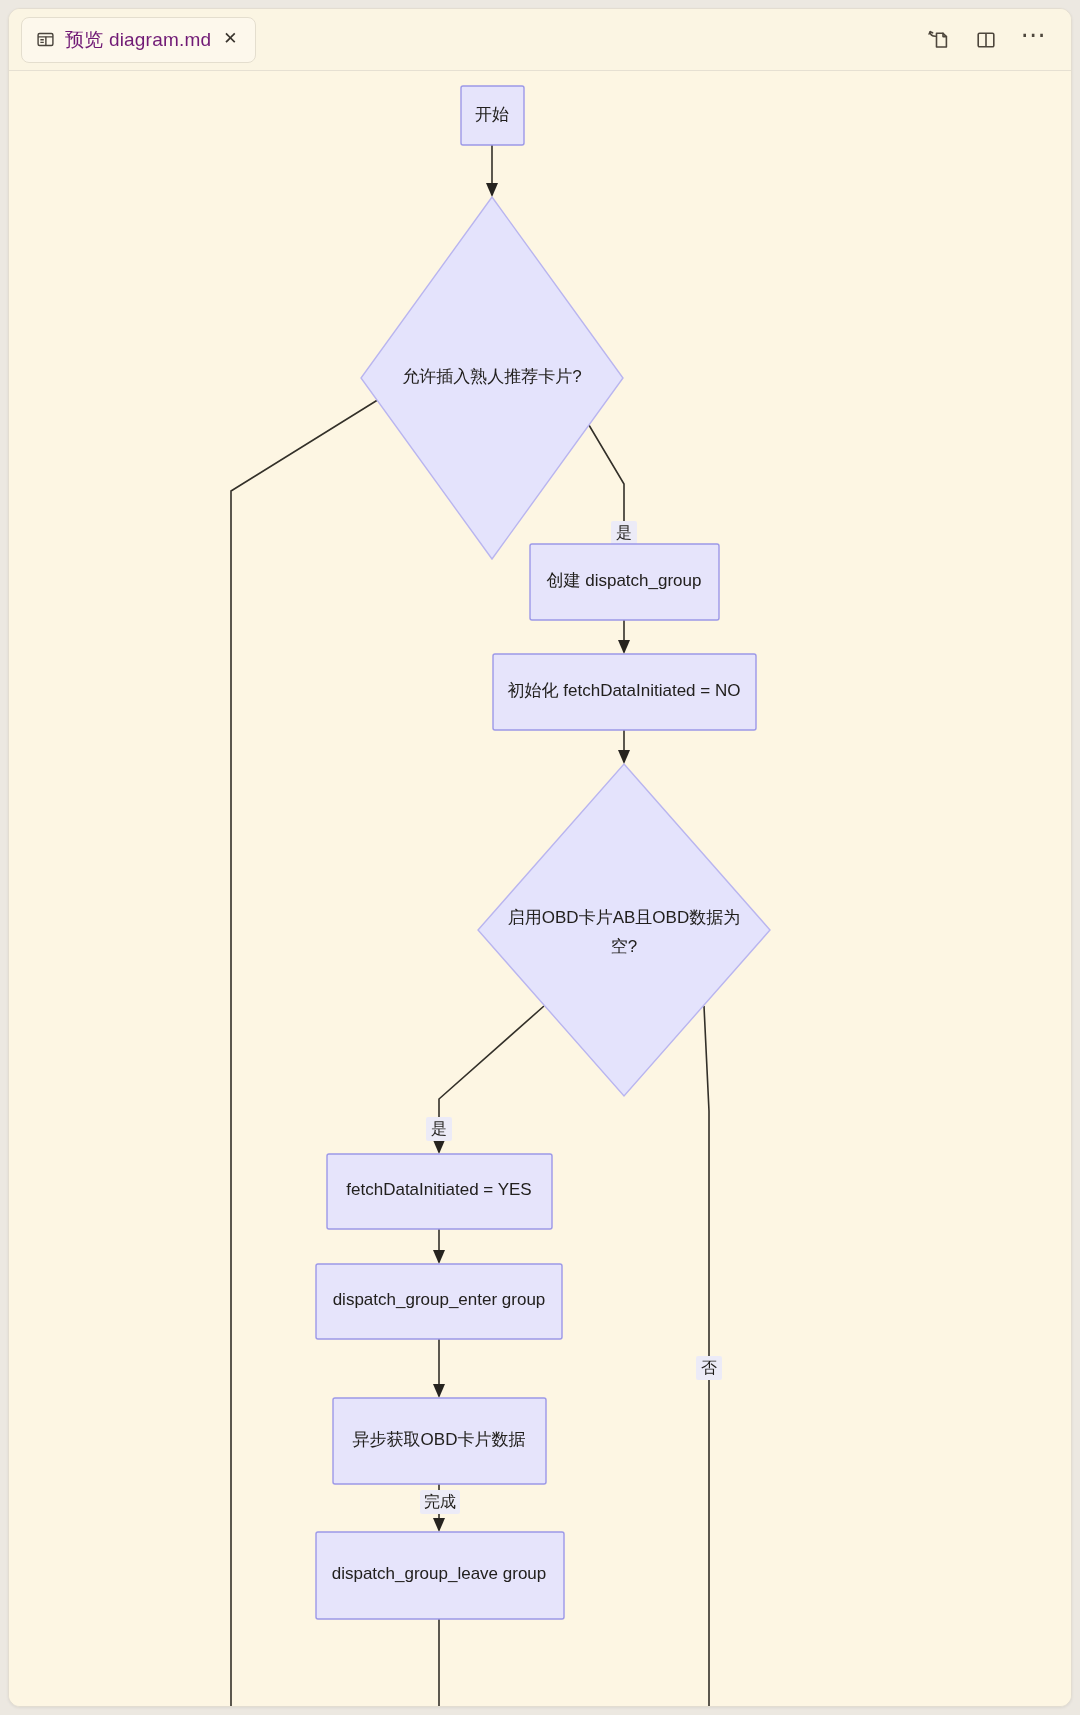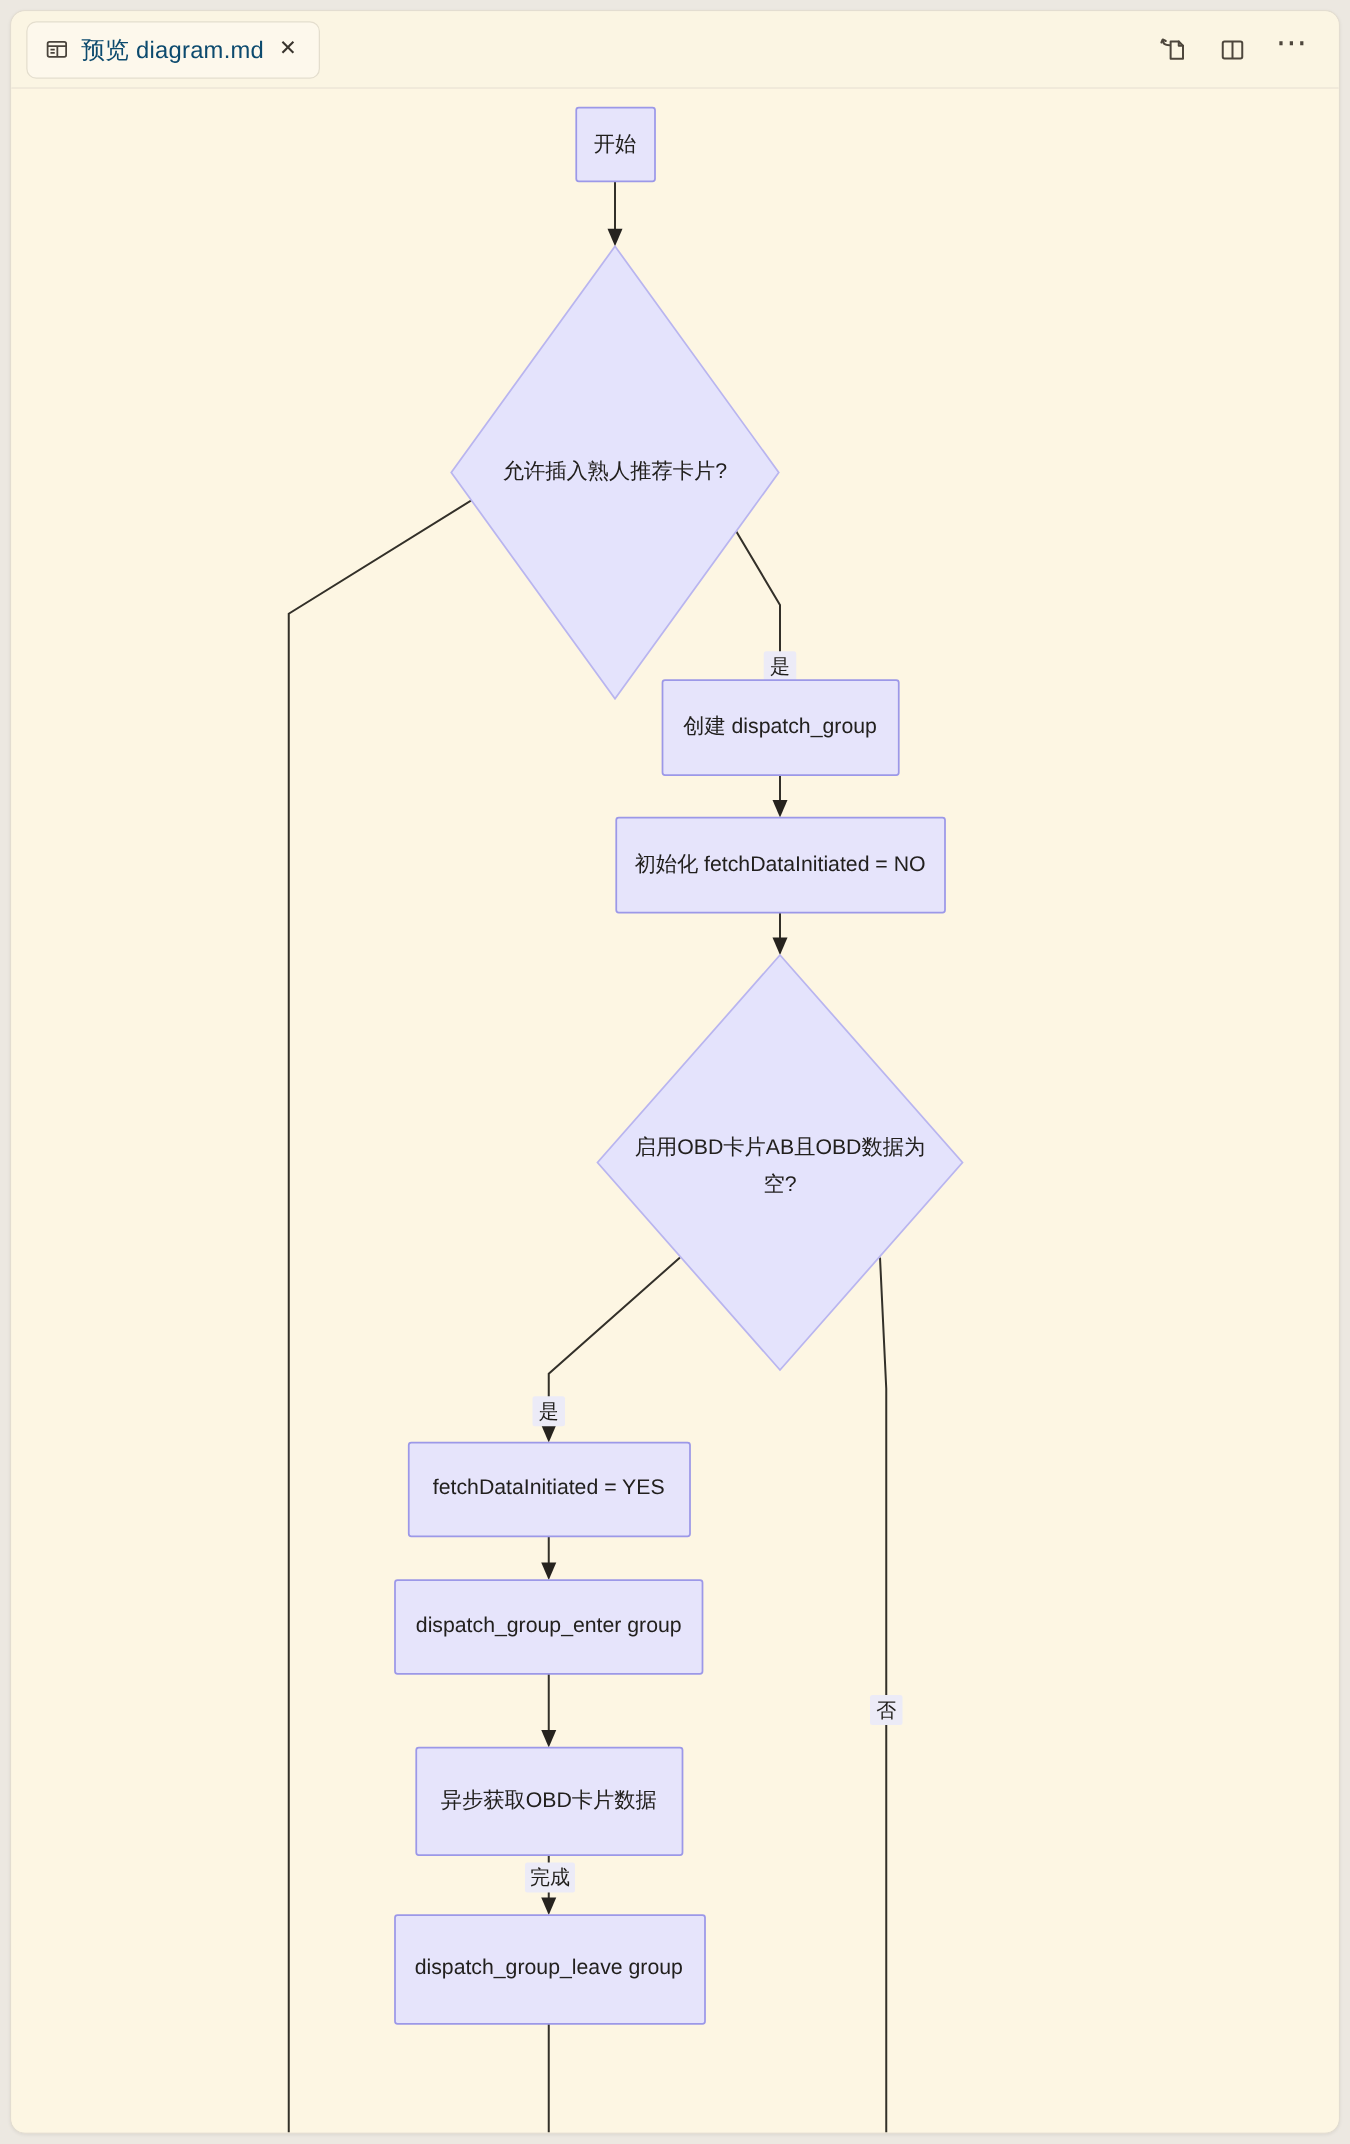--- a/index.html
+++ b/index.html
@@ -46,21 +46,21 @@
     border-radius: 8px;
     cursor: pointer;
   }
   .tab-icon {
     width: 19px; height: 19px;
     display: inline-flex; align-items: center; justify-content: center;
     color: #4a443c;
   }
   .tab-title {
     font-size: 19px;
-    color: #0c4a6e;
+    color: #701a75;
     white-space: nowrap;
     letter-spacing: .2px;
   }
   .tab-close {
     font-size: 17px;
     font-weight: bold;
     color: #3a352e;
     line-height: 1;
     padding: 2px 2px 4px 2px;
     cursor: pointer;

